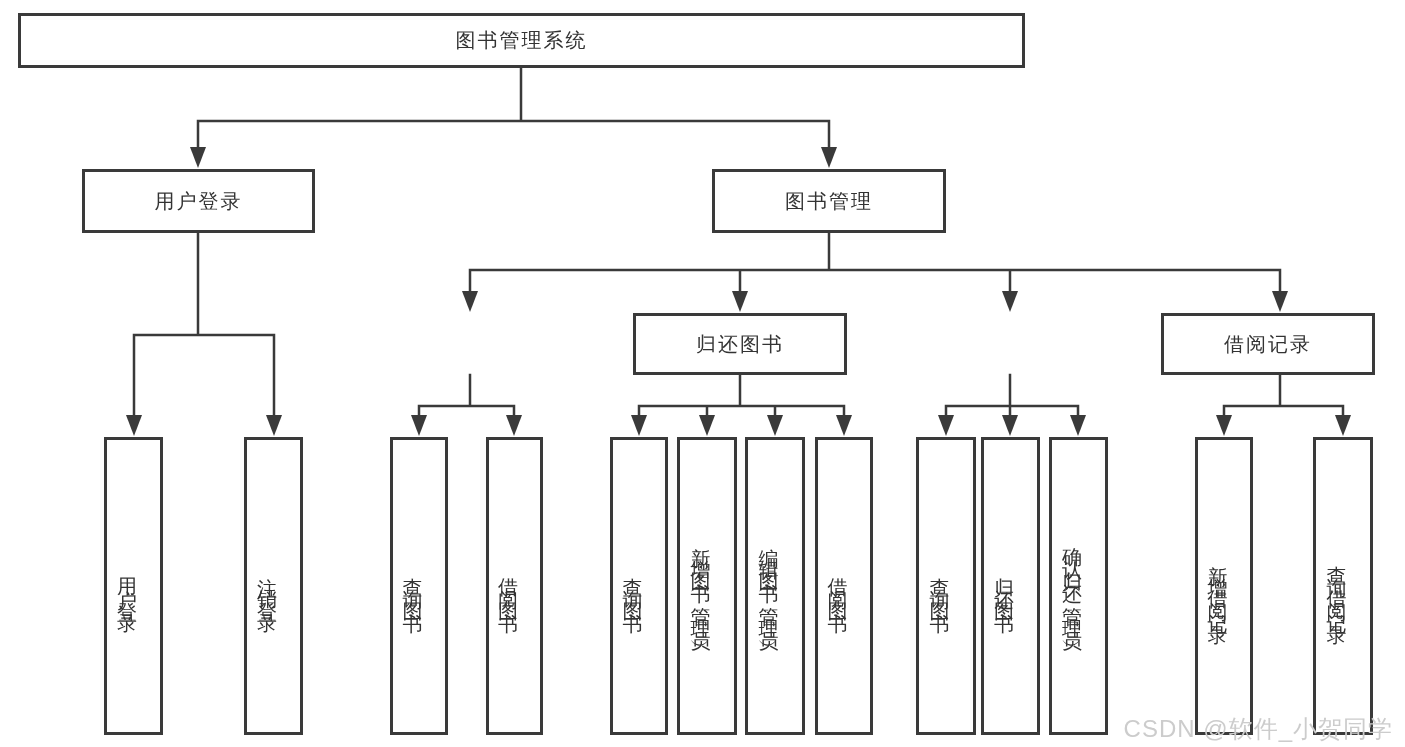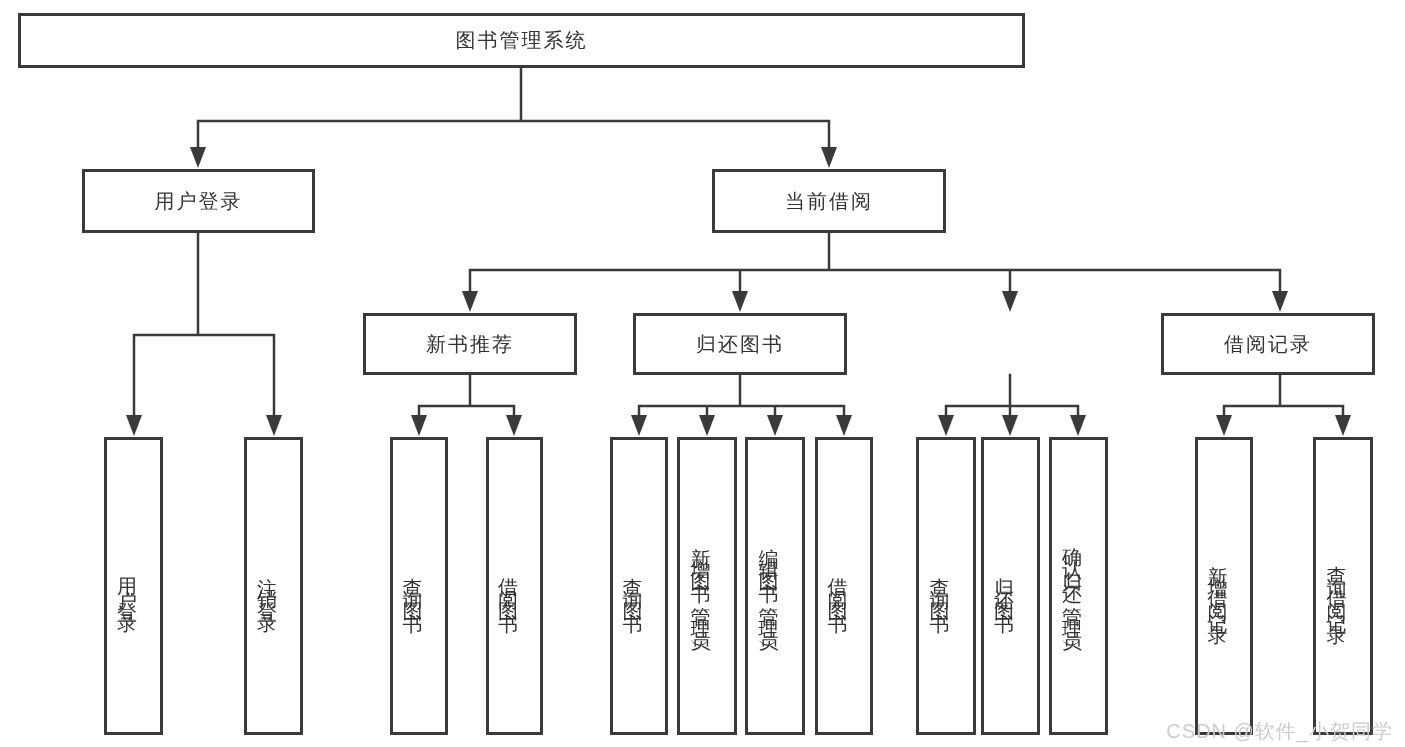--- a/index.html
+++ b/index.html
@@ -40,21 +40,21 @@
     text-orientation: mixed;
     font-size: 20px;
     line-height: 1;
     letter-spacing: 12px;
     margin-block-end: -12px;
   }
   .watermark {
     position: absolute;
     right: 4px;
     bottom: 2px;
-    font-size: 20px;
+    font-size: 24px;
     letter-spacing: 1px;
     color: var(--wm, #cccccc);
     z-index: 5;
     white-space: nowrap;
   }
 </style>
 </head>
 <body>
 
 <div class="canvas">
@@ -93,26 +93,23 @@
   </svg>
 
   <div class="node" style="left:18px; top:13px; width:1007px; height:55px">
     <span class="hlabel">图书管理系统</span>
   </div>
 
   <div class="node" style="left:82px; top:169px; width:233px; height:64px">
     <span class="hlabel">用户登录</span>
   </div>
   <div class="node" style="left:712px; top:169px; width:234px; height:64px">
-    <span class="hlabel">当前借阅</span>
+    <span class="hlabel">图书管理</span>
   </div>
 
-  <div class="node" style="left:363px; top:313px; width:214px; height:62px">
-    <span class="hlabel">新书推荐</span>
-  </div>
   <div class="node" style="left:633px; top:313px; width:214px; height:62px">
     <span class="hlabel">归还图书</span>
   </div>
   <div class="node" style="left:1161px; top:313px; width:214px; height:62px">
     <span class="hlabel">借阅记录</span>
   </div>
 
   <div class="node leaf" style="left:104px; top:437px; width:59px; height:298px">
     <span class="vlabel">用户登录</span>
   </div>

